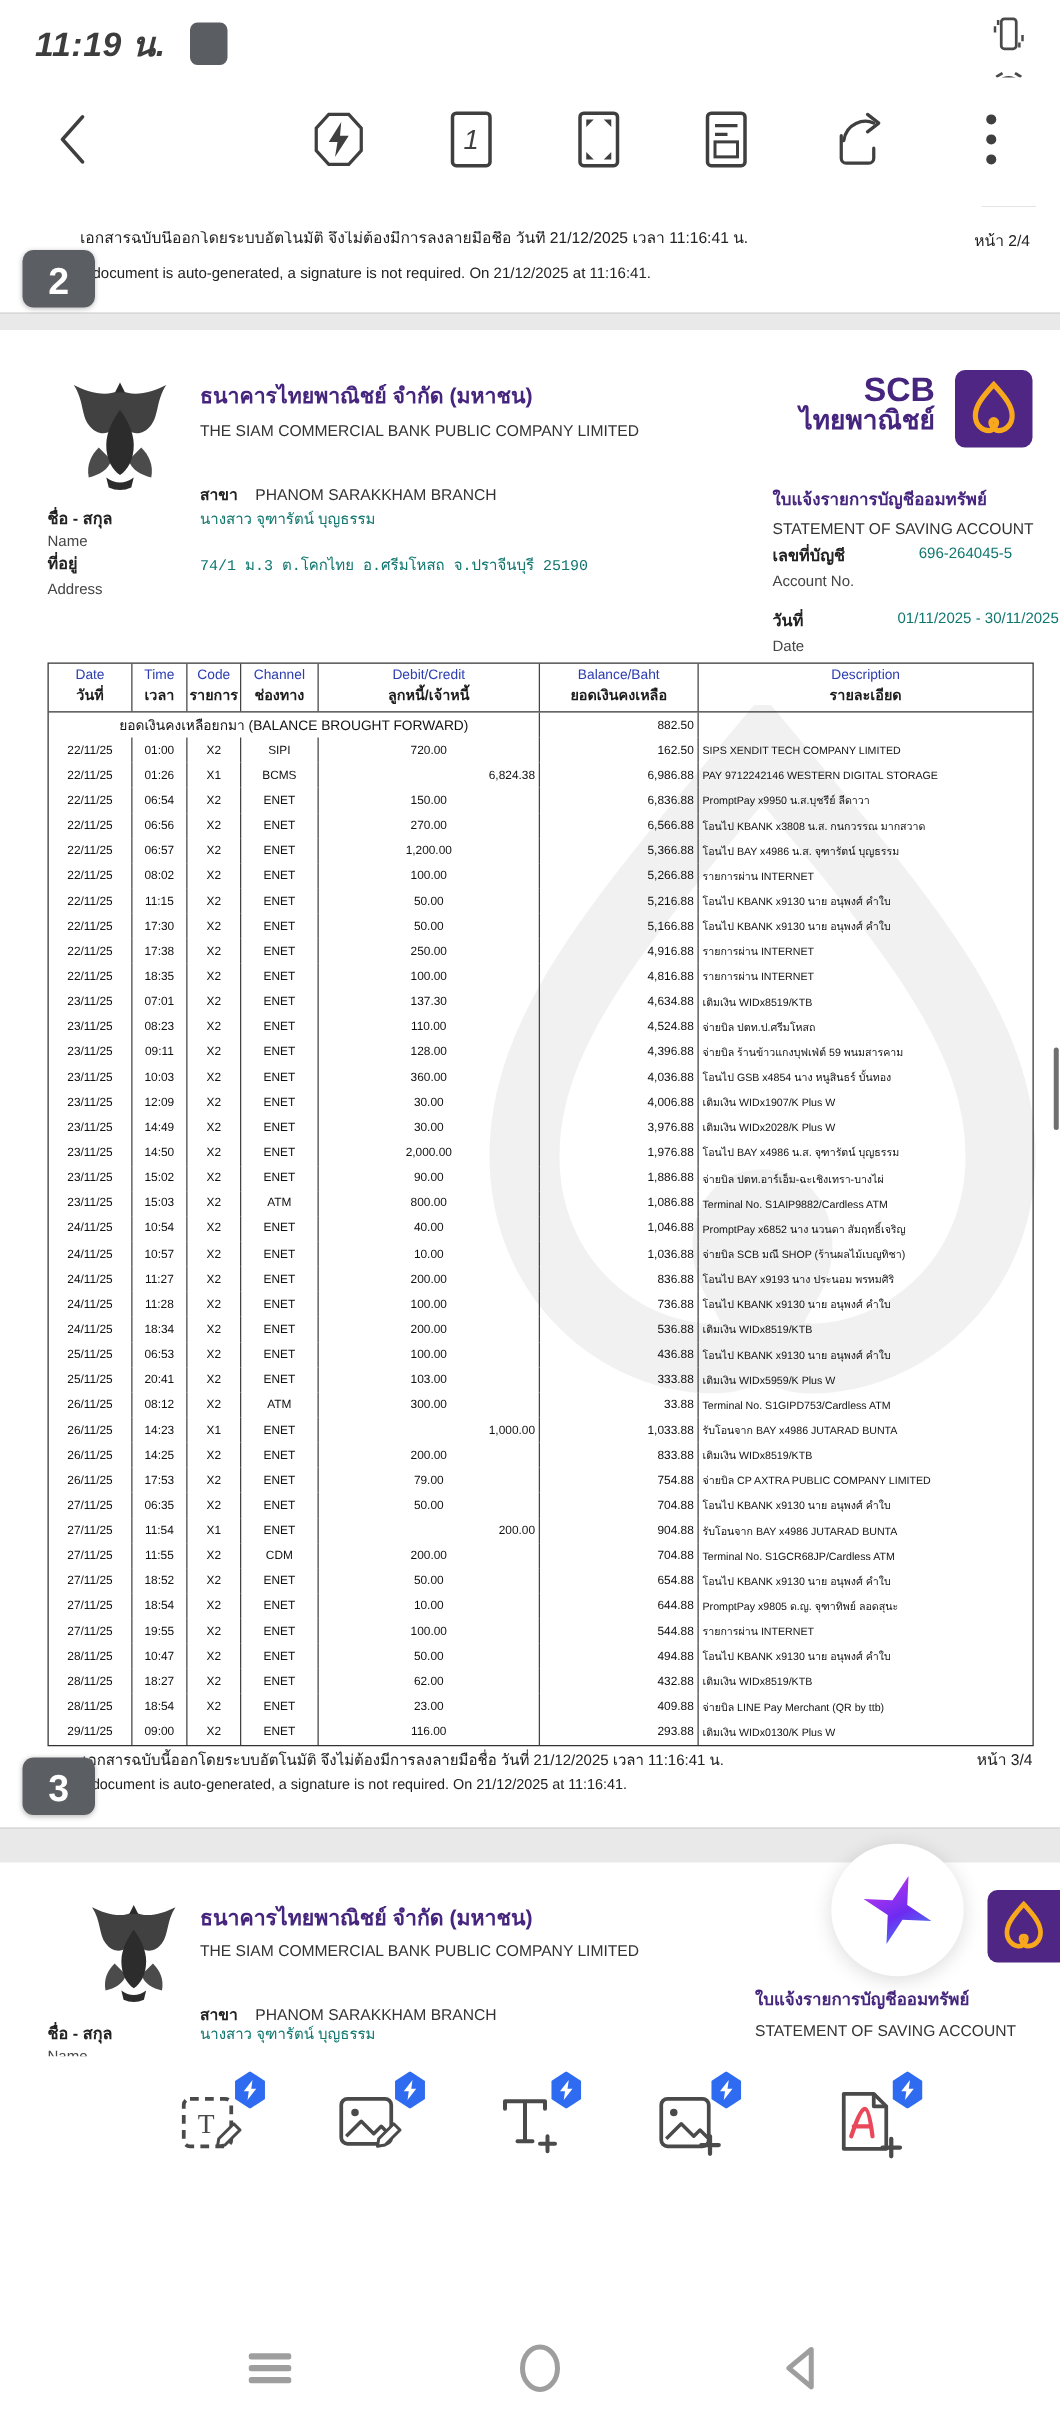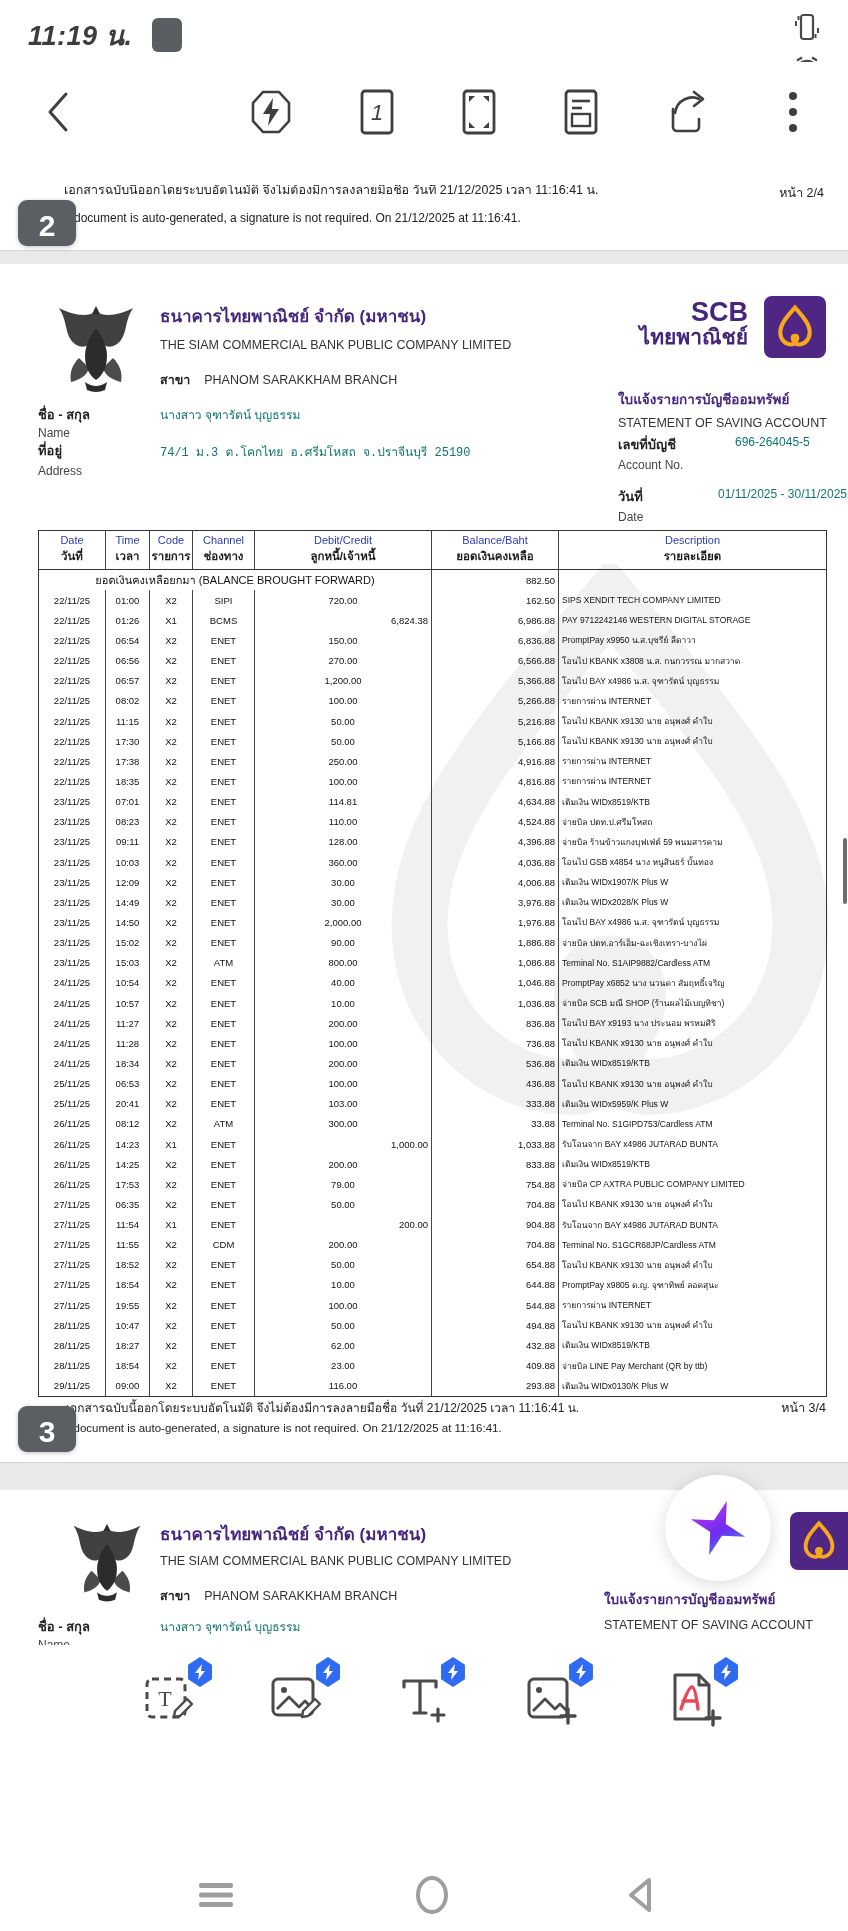--- a/index.html
+++ b/index.html
@@ -31,21 +31,21 @@
   .badge3{top:1406px;}
   .gap{position:absolute;left:0;width:848px;background:#e9e9e9;border-top:1px solid #d4d4d4;border-bottom:1px solid #d4d4d4;}
   .gap1{top:250px;height:14px;}
   .gap2{top:1462px;height:28px;}
   .page3{position:absolute;top:264px;left:0;width:848px;height:1198px;background:#fff;overflow:hidden;}
   .page4{position:absolute;top:1490px;left:0;width:848px;height:160px;background:#fff;overflow:hidden;}
   
   .purple{color:#46257e;}
   .bank-thai{position:absolute;font-size:17px;font-weight:700;}
   .bank-eng{position:absolute;font-size:12.5px;color:#333;}
-  .branch{position:absolute;font-size:12.5px;color:#333;}
+  .branch{position:absolute;font-size:12.5px;color:#333;margin-top:16px;}
   .branch b{color:#222;margin-right:14px;}
   .lbl{position:absolute;font-size:13px;font-weight:700;color:#222;}
   .lbl-en{position:absolute;font-size:12px;color:#444;}
   .val{position:absolute;font-size:12px;color:#0f766e;}
   .scb-word{position:absolute;text-align:right;font-weight:700;line-height:1.05;}
   .scb-word .l1{font-size:27px;}
   .scb-word .l2{font-size:21px;}
   .scb-box{position:absolute;border-radius:8px;background:#4f2683;display:flex;align-items:center;justify-content:center;}
   .doc-title{position:absolute;font-size:13.5px;font-weight:700;}
   .doc-title-en{position:absolute;font-size:12.5px;color:#333;}
@@ -374,21 +374,21 @@
             <div class="td ctr">ENET</div>
             <div class="td ctr">100.00</div>
             <div class="td right">4,816.88</div>
             <div class="td desc">รายการผ่าน INTERNET</div>
           </div>
           <div class="trow">
             <div class="td ctr">23/11/25</div>
             <div class="td ctr">07:01</div>
             <div class="td ctr">X2</div>
             <div class="td ctr">ENET</div>
-            <div class="td ctr">114.81</div>
+            <div class="td ctr">137.30</div>
             <div class="td right">4,634.88</div>
             <div class="td desc">เติมเงิน WIDx8519/KTB</div>
           </div>
           <div class="trow">
             <div class="td ctr">23/11/25</div>
             <div class="td ctr">08:23</div>
             <div class="td ctr">X2</div>
             <div class="td ctr">ENET</div>
             <div class="td ctr">110.00</div>
             <div class="td right">4,524.88</div>

